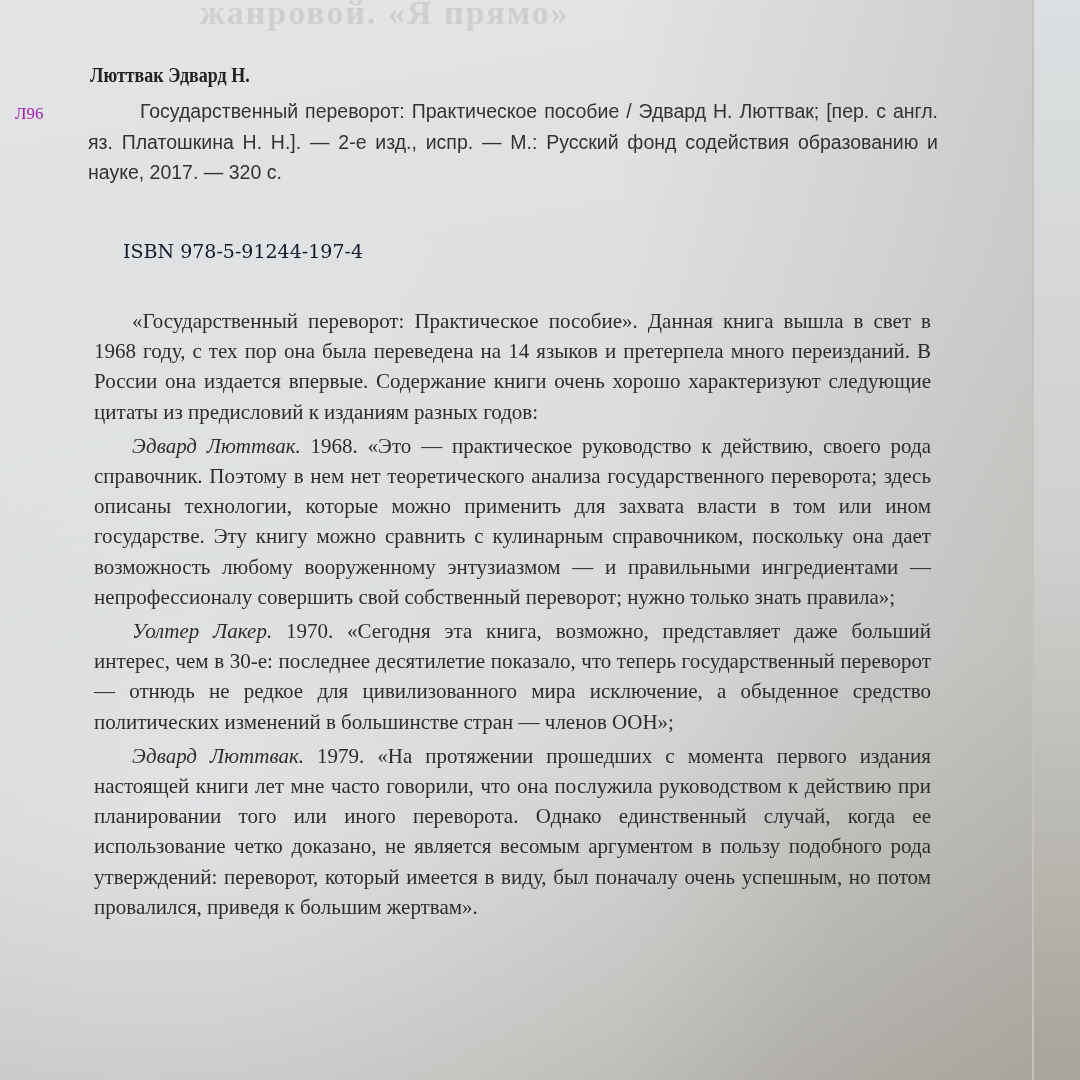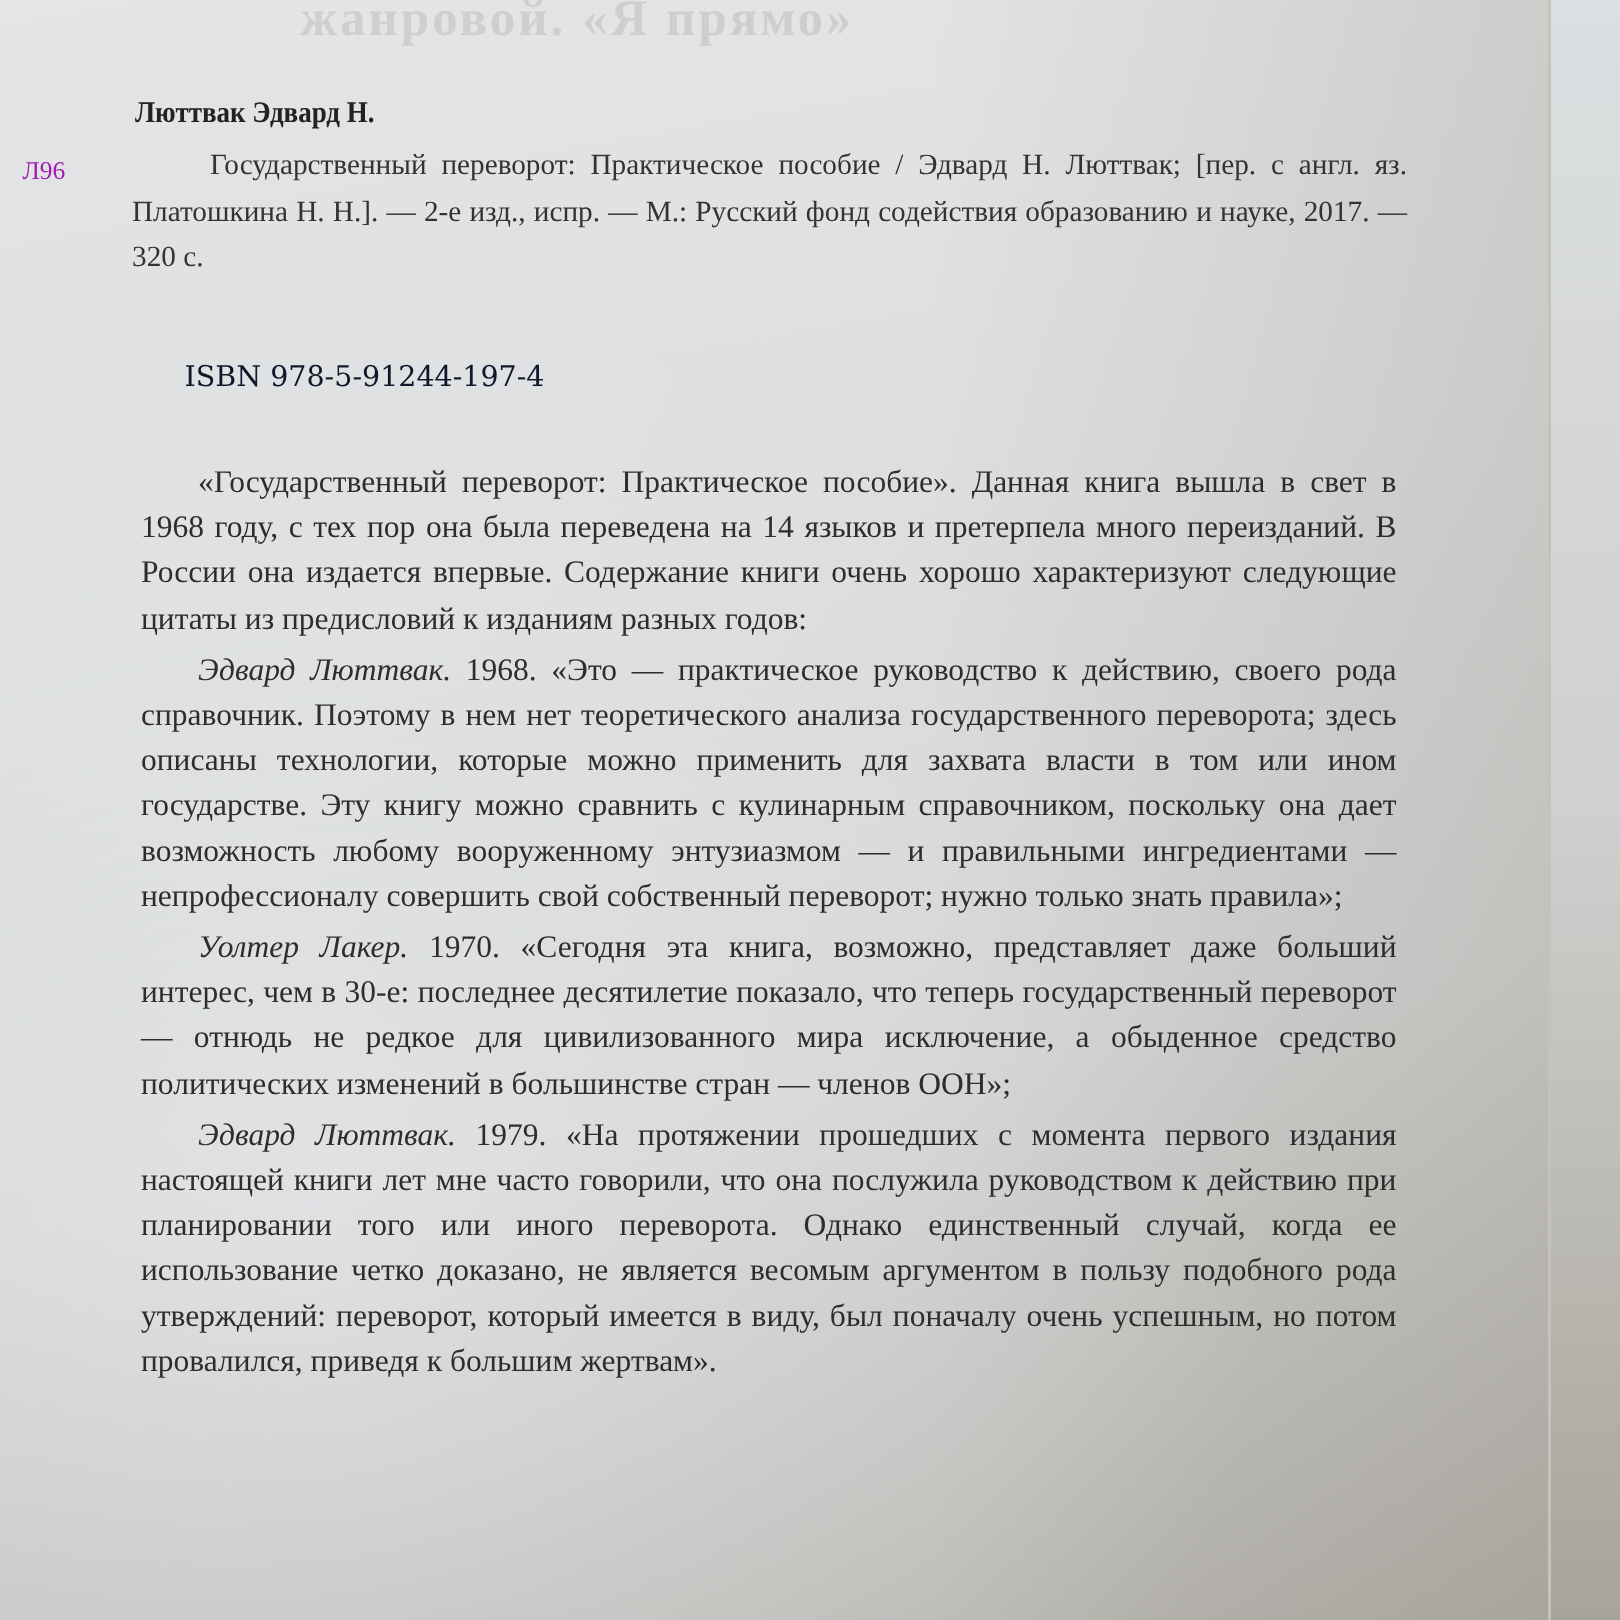--- a/index.html
+++ b/index.html
@@ -35,21 +35,21 @@
       font-size: 20px; font-weight: bold; color: #222;
       font-family: "Liberation Serif", serif;
       transform: scaleX(0.9); transform-origin: left;
     }
     .shelf-code {
       position: absolute; left: 15px; top: 104px;
       font-size: 17px; color: #a21caf;
     }
     .biblio {
       position: absolute; left: 88px; top: 96px; width: 850px;
-      font-family: Liberation Serif, serif; font-size: 19.5px; line-height: 30.5px;
+      font-family: Liberation Sans, sans-serif; font-size: 19.5px; line-height: 30.5px;
       text-align: justify; text-align-last: left; color: #333;
     }
     .biblio .indent { display: inline-block; width: 52px; }
     .isbn {
       position: absolute; left: 123px; top: 240px;
       font-family: "DejaVu Serif", serif; font-size: 19px; color: #0f172a;
     }
     .annotation {
       position: absolute; left: 90px; top: 302px; width: 845px;
       font-family: "Liberation Serif", serif; font-size: 21px; line-height: 30.2px;

